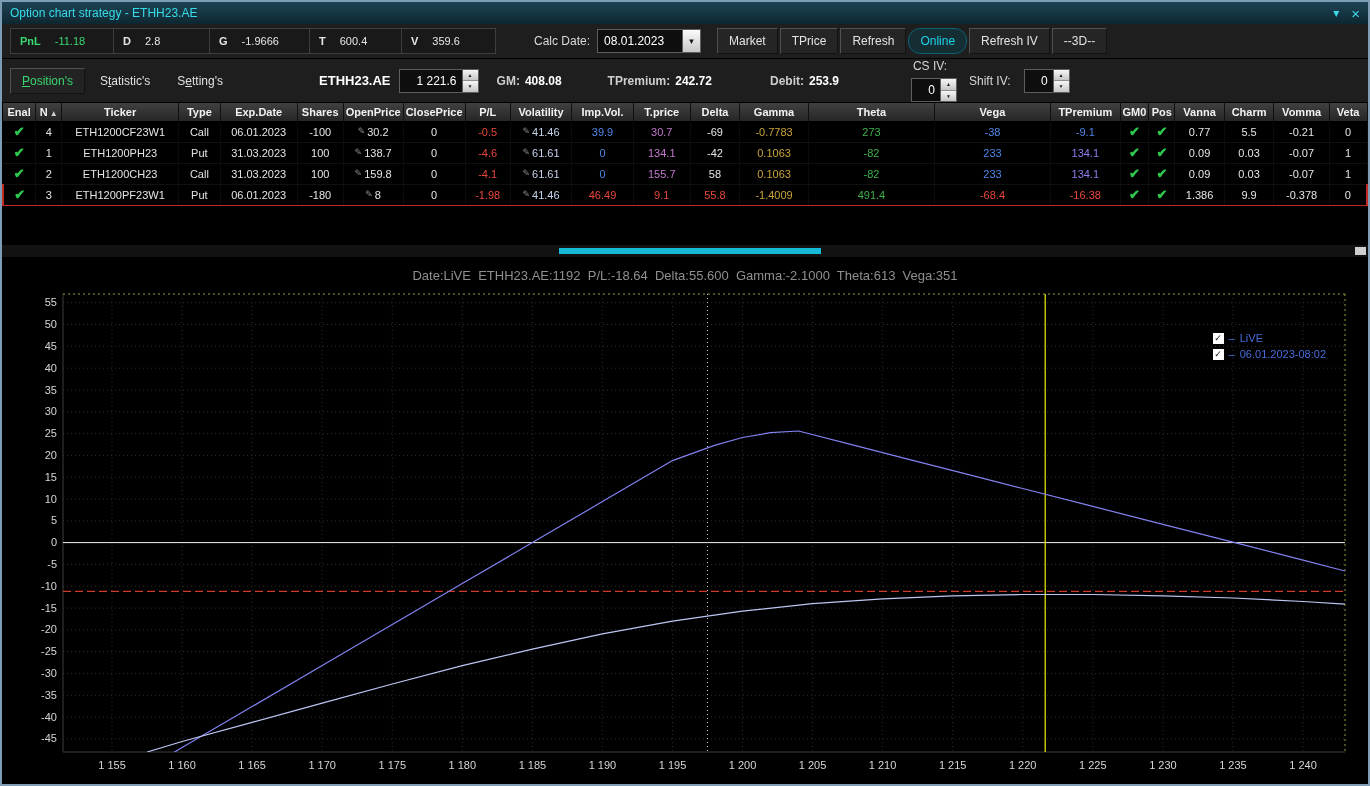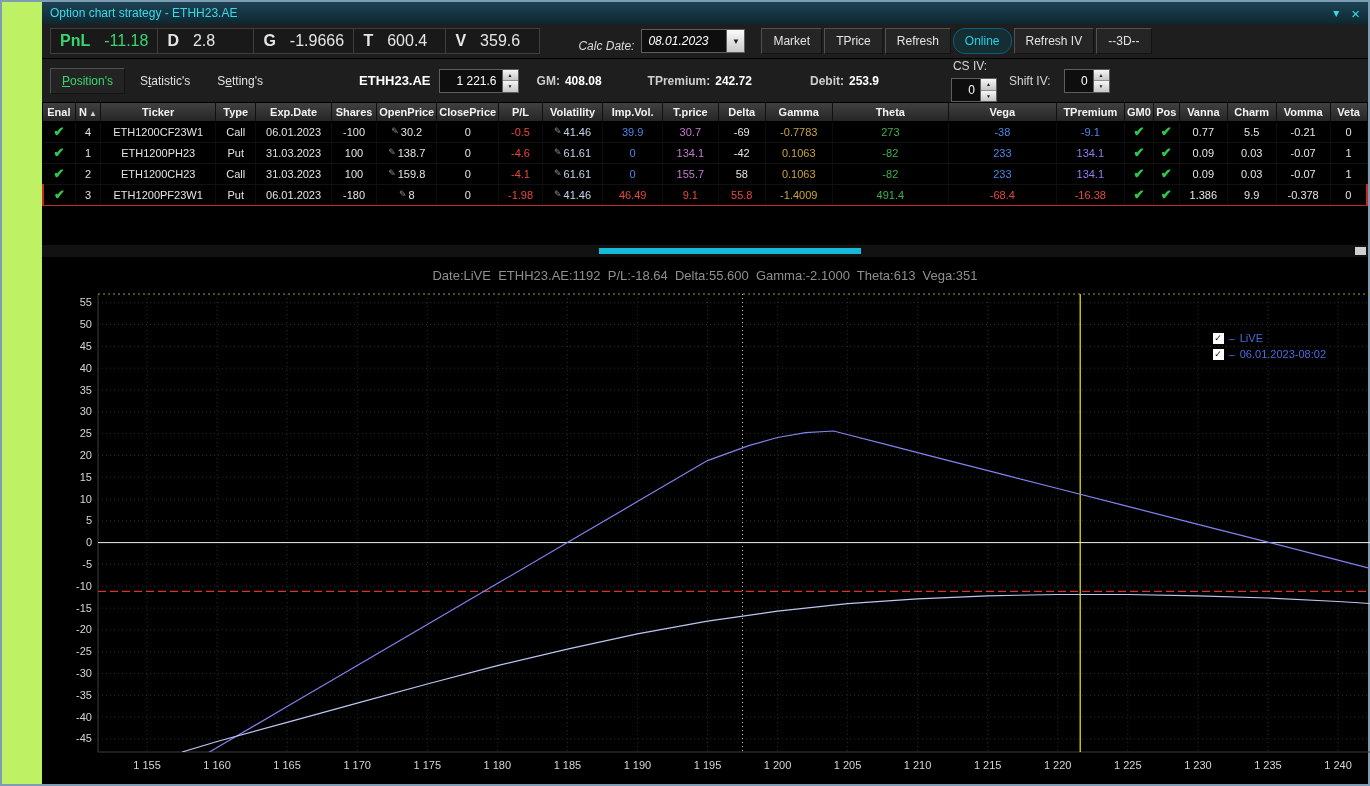--- a/index.html
+++ b/index.html
@@ -1,35 +1,35 @@
 <!DOCTYPE html>
 <html><head>
 <meta charset="utf-8">
 <style>
   html,body{margin:0;padding:0;background:#3a3a3a;}
   body{width:1370px;height:786px;overflow:hidden;font-family:"Liberation Sans",sans-serif;}
-  .window{width:1370px;height:786px;border:2px solid #7e9db4;background:#bef264;display:flex;flex-direction:column;box-sizing:border-box;padding-left:40px;}
+  .window{width:1370px;height:786px;border:2px solid #7e9db4;background:#fde047;display:flex;flex-direction:column;box-sizing:border-box;}
   
   .titlebar{flex:0 0 22px;background:linear-gradient(#1d4354,#0e2731);display:flex;align-items:center;padding:0 8px;}
   .titlebar .title{flex:1;color:#38dce8;font-size:12px;}
   .win-btn{color:#38dce8;font-size:12px;margin-left:12px;cursor:default;}
   .win-btn.close{font-size:15px;}
   
   .toolbar1{flex:0 0 34px;background:#1e1e1e;border-bottom:1px solid #000;display:flex;align-items:center;padding:0 8px;}
   .statgroup{display:flex;height:26px;}
-  .stat{display:flex;align-items:center;gap:14px;padding:0 9px;background:#191919;border:1px solid #3e3e3e;border-left:none;font-size:16px;color:#e6e6e6;box-sizing:border-box;}
+  .stat{display:flex;align-items:center;gap:14px;padding:0 9px;background:#191919;border:1px solid #3e3e3e;border-left:none;font-size:11px;color:#e6e6e6;box-sizing:border-box;}
   .stat:first-child{border-left:1px solid #3e3e3e;}
   .stat .lbl{font-weight:bold;}
   .stat.pnl .lbl,.stat.pnl .val{color:#37d66f;}
   .stat:nth-child(1){min-width:104px;}
   .stat:nth-child(2){min-width:96px;}
   .stat:nth-child(3){min-width:100px;}
   .stat:nth-child(4){min-width:92px;}
   .stat:nth-child(5){min-width:94px;}
-  .calc{display:flex;align-items:flex-end;gap:7px;margin-left:38px;color:#dadada;font-size:12px;font-style:italic;}
+  .calc{display:flex;align-items:center;gap:7px;margin-left:38px;color:#dadada;font-size:12px;}
   .combo{display:flex;height:22px;border:1px solid #5e5e5e;background:#0e0e0e;align-items:stretch;}
   .combo .cval{display:flex;align-items:center;padding:0 6px;min-width:72px;color:#fff;font-size:12px;}
   .combo .cbtn{width:17px;display:flex;align-items:center;justify-content:center;background:linear-gradient(#fbfbfb,#c9c9c9);color:#1a1a1a;font-size:8px;border-left:1px solid #5e5e5e;}
   .tbtns{display:flex;margin-left:16px;gap:2px;}
   .tbtn{height:26px;padding:0 11px;background:#252525;border:1px solid;border-color:#515151 #131313 #131313 #515151;color:#e3e3e3;font-size:12px;font-family:inherit;}
   .tbtn.online{color:#1fd2e8;background:#142e34;border-color:#0c6173 #0c6173;border-radius:12px;}
   
   .toolbar2{flex:0 0 34px;background:#1e1e1e;border-bottom:1px solid #000;display:flex;align-items:center;padding:0 8px;font-size:12px;color:#d6d6d6;}
   .tabs{display:flex;gap:3px;}
   .tab{height:26px;display:flex;align-items:center;padding:0 11px;color:#e0e0e0;border:1px solid transparent;font-size:12px;box-sizing:border-box;}

